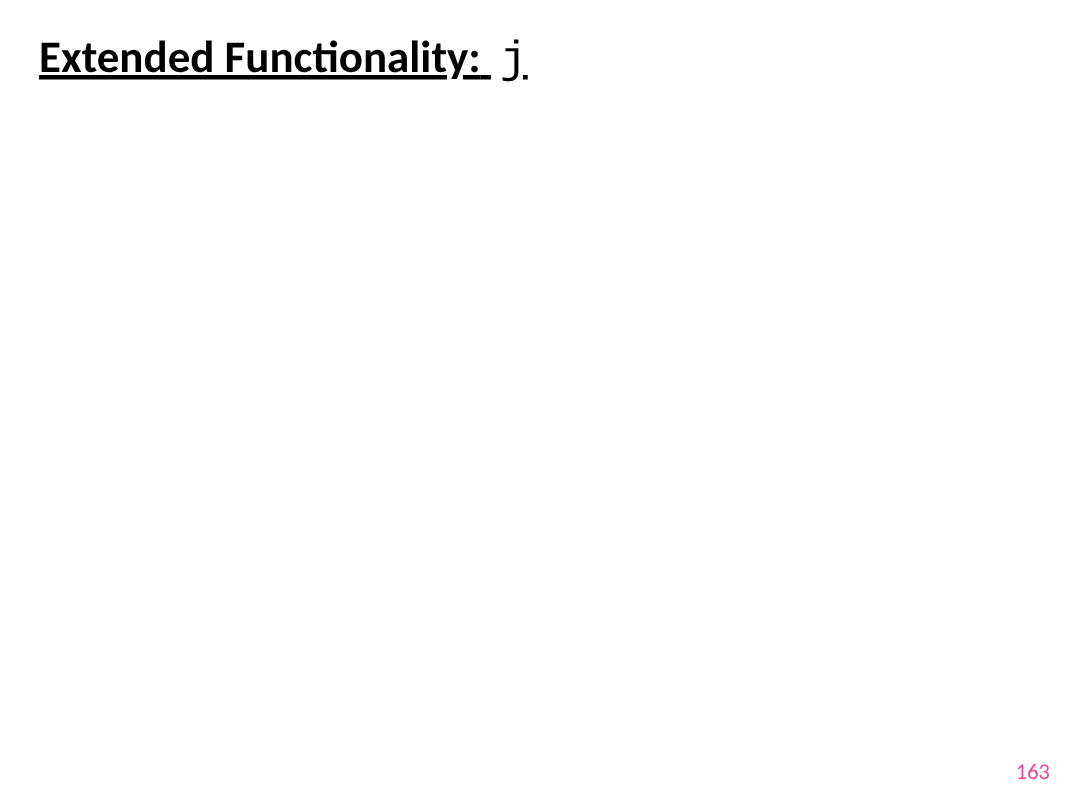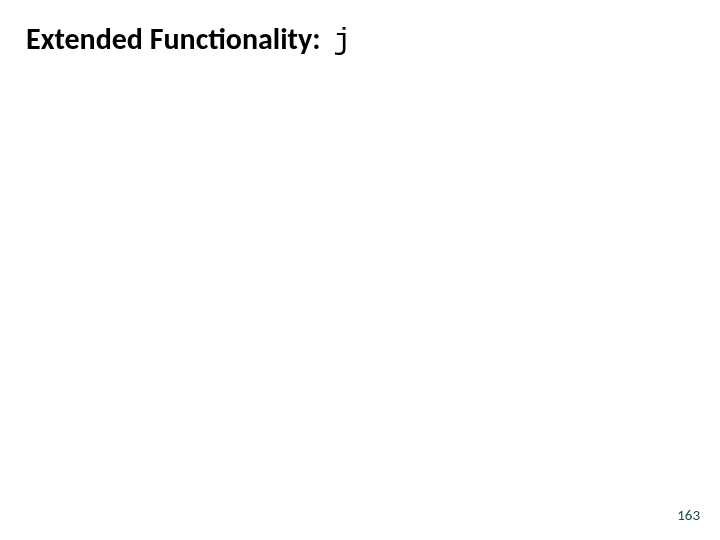--- a/index.html
+++ b/index.html
@@ -20,37 +20,38 @@
     }
     .title {
       position: absolute;
       top: 22px;
       left: 26px;
       font-size: 30px;
       font-weight: 700;
       color: #000000;
       line-height: 1.1;
       white-space: nowrap;
+      text-decoration: underline;
     }
     .title-prefix {
       display: inline;
     }
     .title-code {
       font-family: Consolas, "Courier New", monospace;
       font-size: 30px;
       font-weight: 400;
       letter-spacing: 0.5px;
       margin-left: 6px;
     }
     .footer-page {
       position: absolute;
       bottom: 16px;
       right: 20px;
       font-size: 15px;
-      color: #14532d;
+      color: #ec4899;
       font-weight: 400;
     }
   </style>
 </head>
 <body>
 
 <div class="slide">
   <div class="title">
     <span class="title-prefix">Extended Functionality:</span>
     <span class="title-code">j</span>

